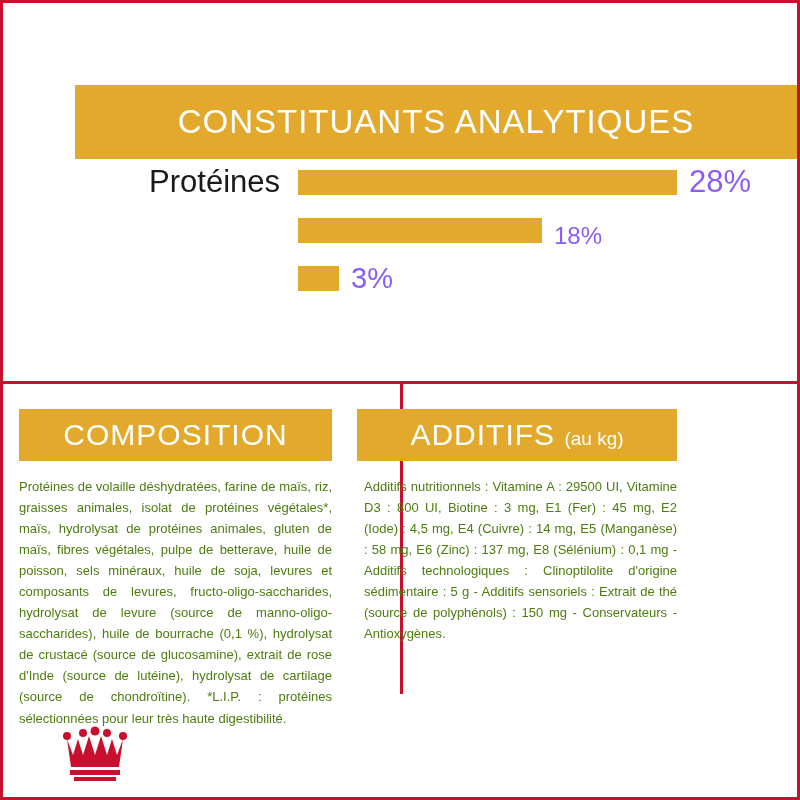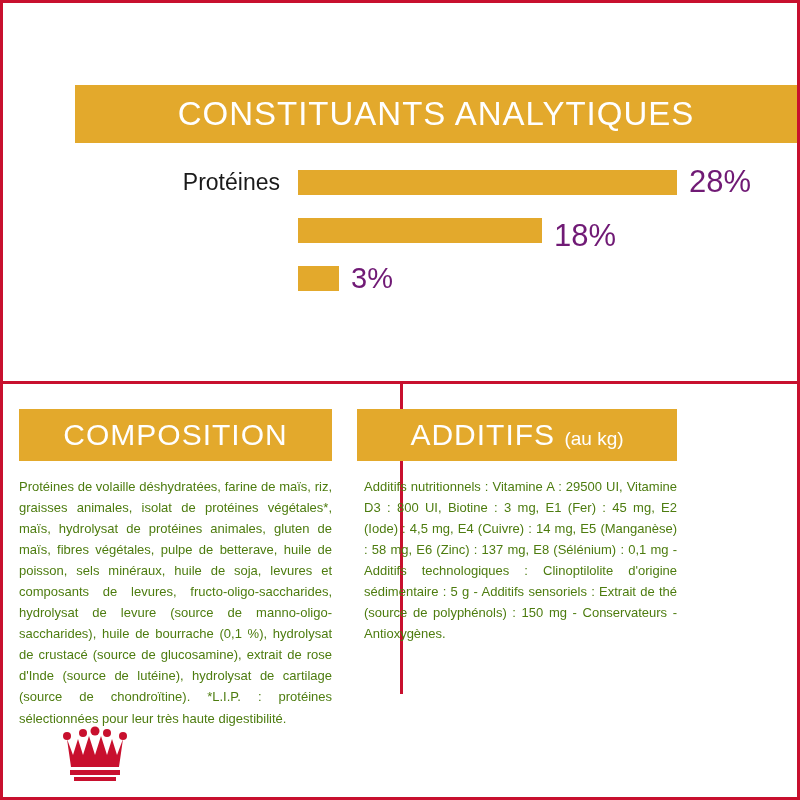--- a/index.html
+++ b/index.html
@@ -28,21 +28,21 @@
     left: 0;
     top: 0;
     width: 794px;
     height: 374px;
   }
   .analytics-title-bar {
     position: absolute;
     left: 72px;
     top: 82px;
     width: 722px;
-    height: 58px;
+    height: 74px;
     background: #e3a92c;
     display: flex;
     align-items: center;
     justify-content: center;
   }
   .analytics-title {
     color: #ffffff;
     font-size: 33px;
     letter-spacing: 1px;
     font-weight: normal;
@@ -61,43 +61,43 @@
     display: flex;
     align-items: center;
   }
   .row-label {
     position: absolute;
     right: 517px;
     text-align: right;
     color: #1a1a1a;
     white-space: nowrap;
   }
-  .row-1 .row-label { font-size: 23px; margin-left: 20px; }
+  .row-1 .row-label { font-size: 31px; margin-left: 20px; }
   .row-2 .row-label { font-size: 26px; }
   .row-3 .row-label { font-size: 28px; }
 
   .bar-area {
     position: absolute;
     left: 295px;
     top: 0;
     height: 48px;
     display: flex;
     align-items: center;
   }
   .bar {
     height: 25px;
     background: #e3a92c;
   }
   .bar-value {
     margin-left: 12px;
     font-size: 31px;
-    color: #701a75;
-    white-space: nowrap;
-  }
-  .row-2 .bar-value { font-size: 31px; margin-top: 12px; }
+    color: #8b5cf6;
+    white-space: nowrap;
+  }
+  .row-2 .bar-value { font-size: 24px; margin-top: 12px; }
   .row-3 .bar-value { font-size: 29px; }
 
   .divider {
     position: absolute;
     left: 0;
     top: 378px;
     width: 794px;
     height: 3px;
     background: #c8102e;
   }

